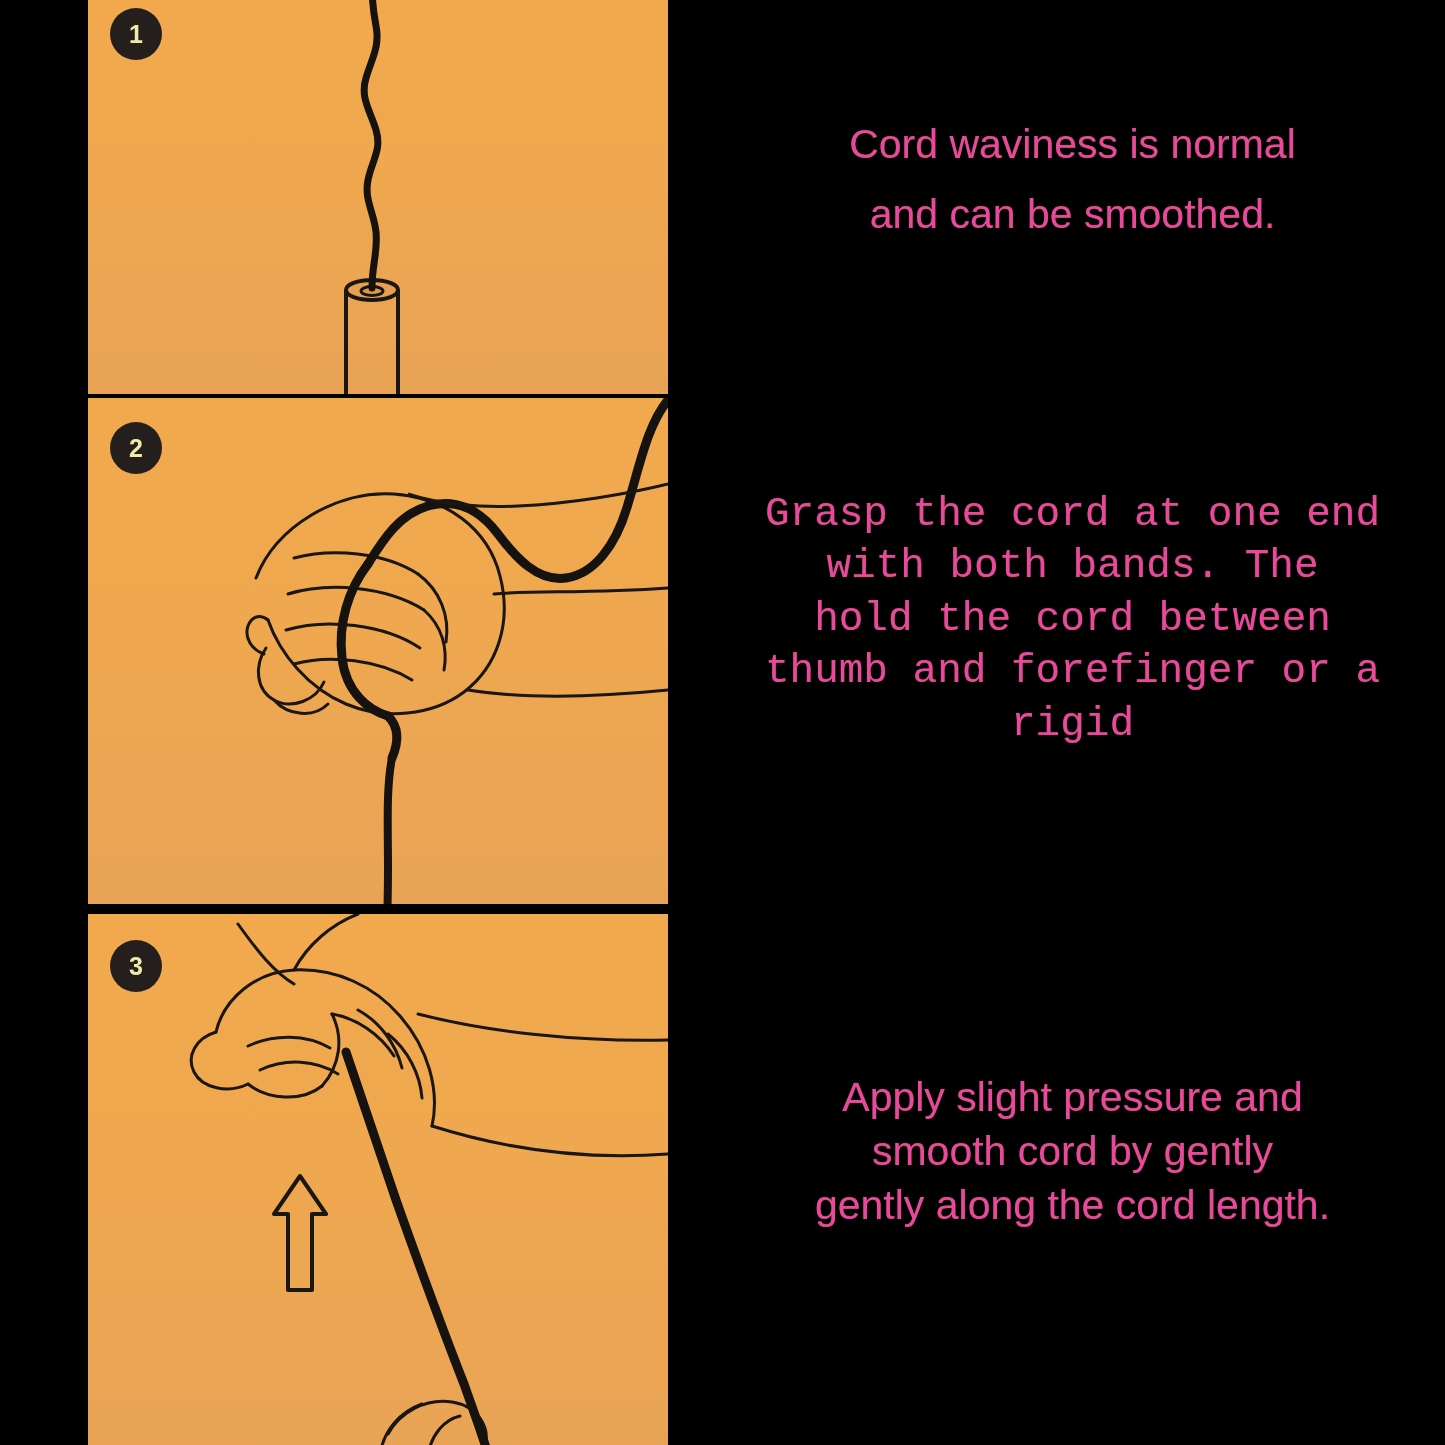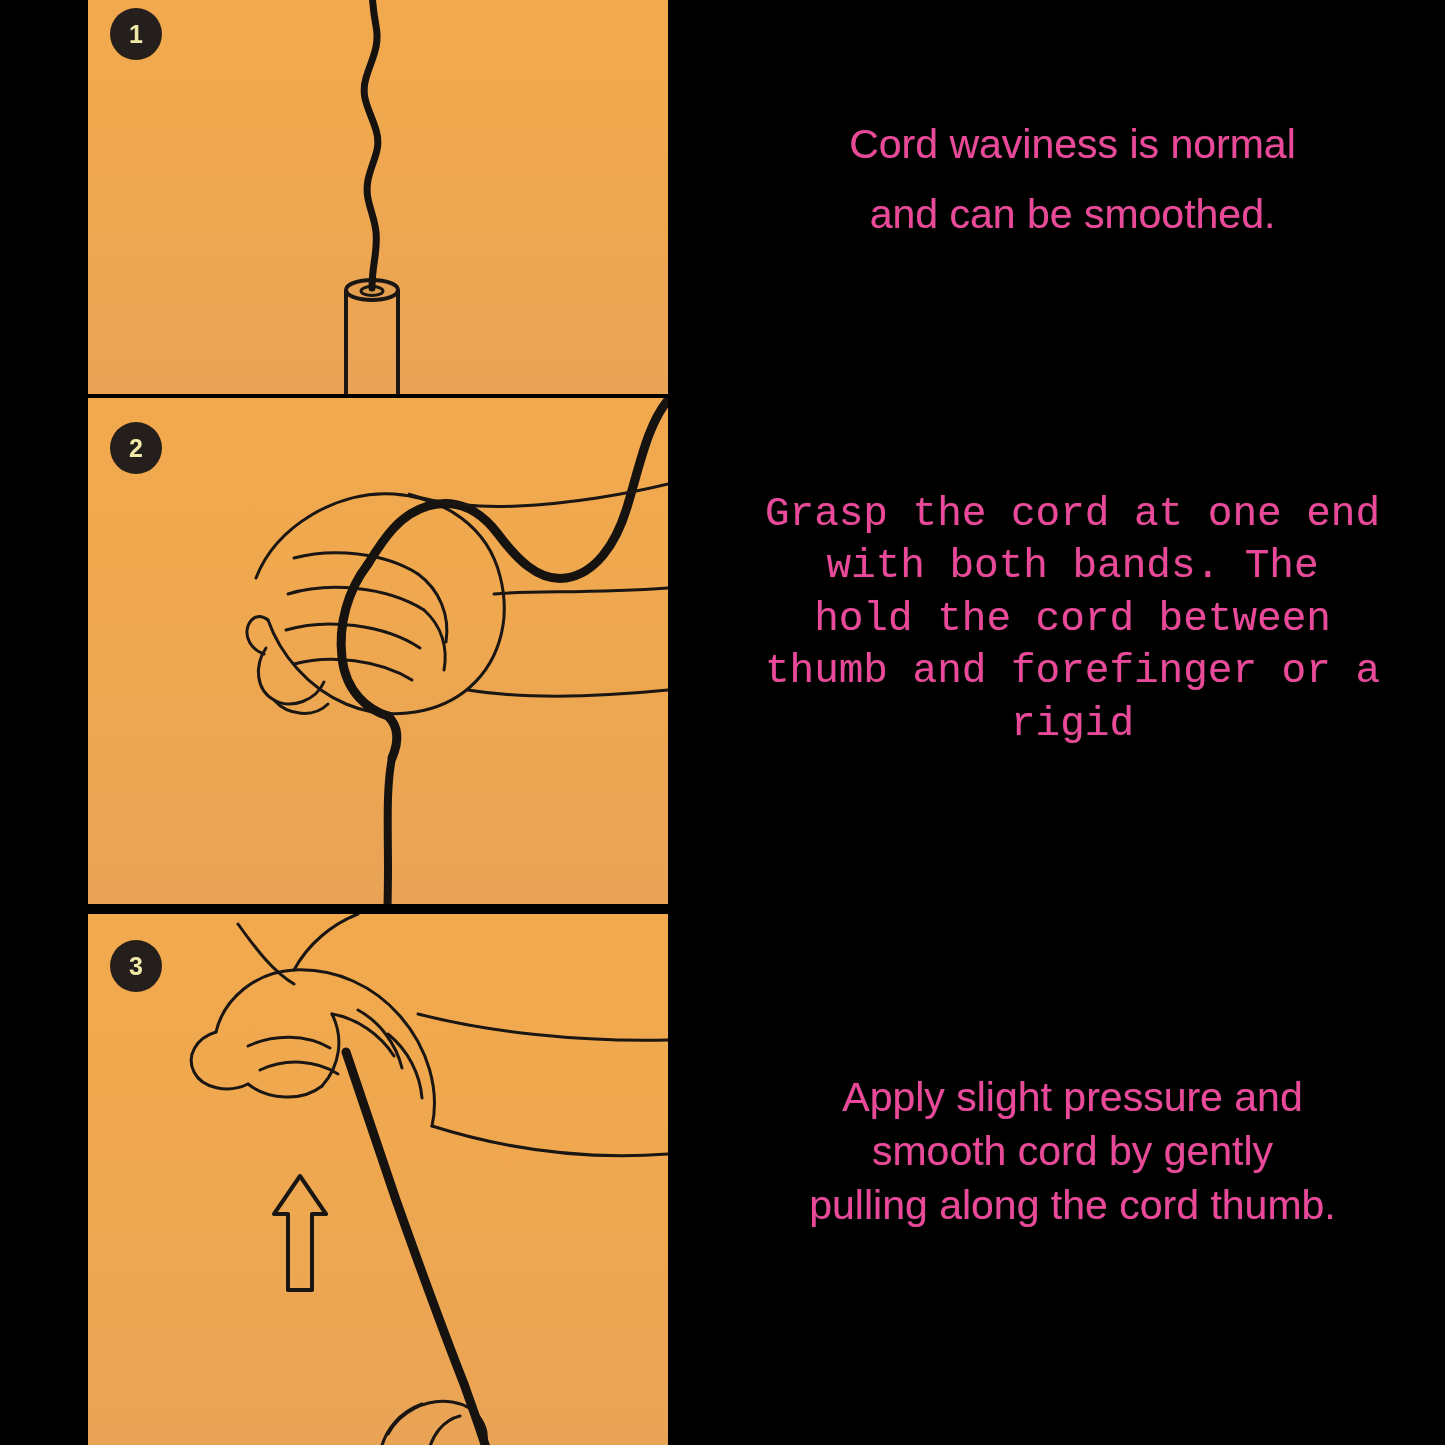--- a/index.html
+++ b/index.html
@@ -202,17 +202,17 @@
     <div class="caption caption-2">
       <div>Grasp the cord at one end</div>
       <div>with both bands. The</div>
       <div>hold the cord between</div>
       <div>thumb and forefinger or a rigid</div>
     </div>
 
     <div class="caption caption-3">
       <div>Apply slight pressure and</div>
       <div>smooth cord by gently</div>
-      <div>pulling along the cord thumb.</div>
+      <div>gently along the cord length.</div>
     </div>
   </div>
 
 </div>
 
 </body></html>

